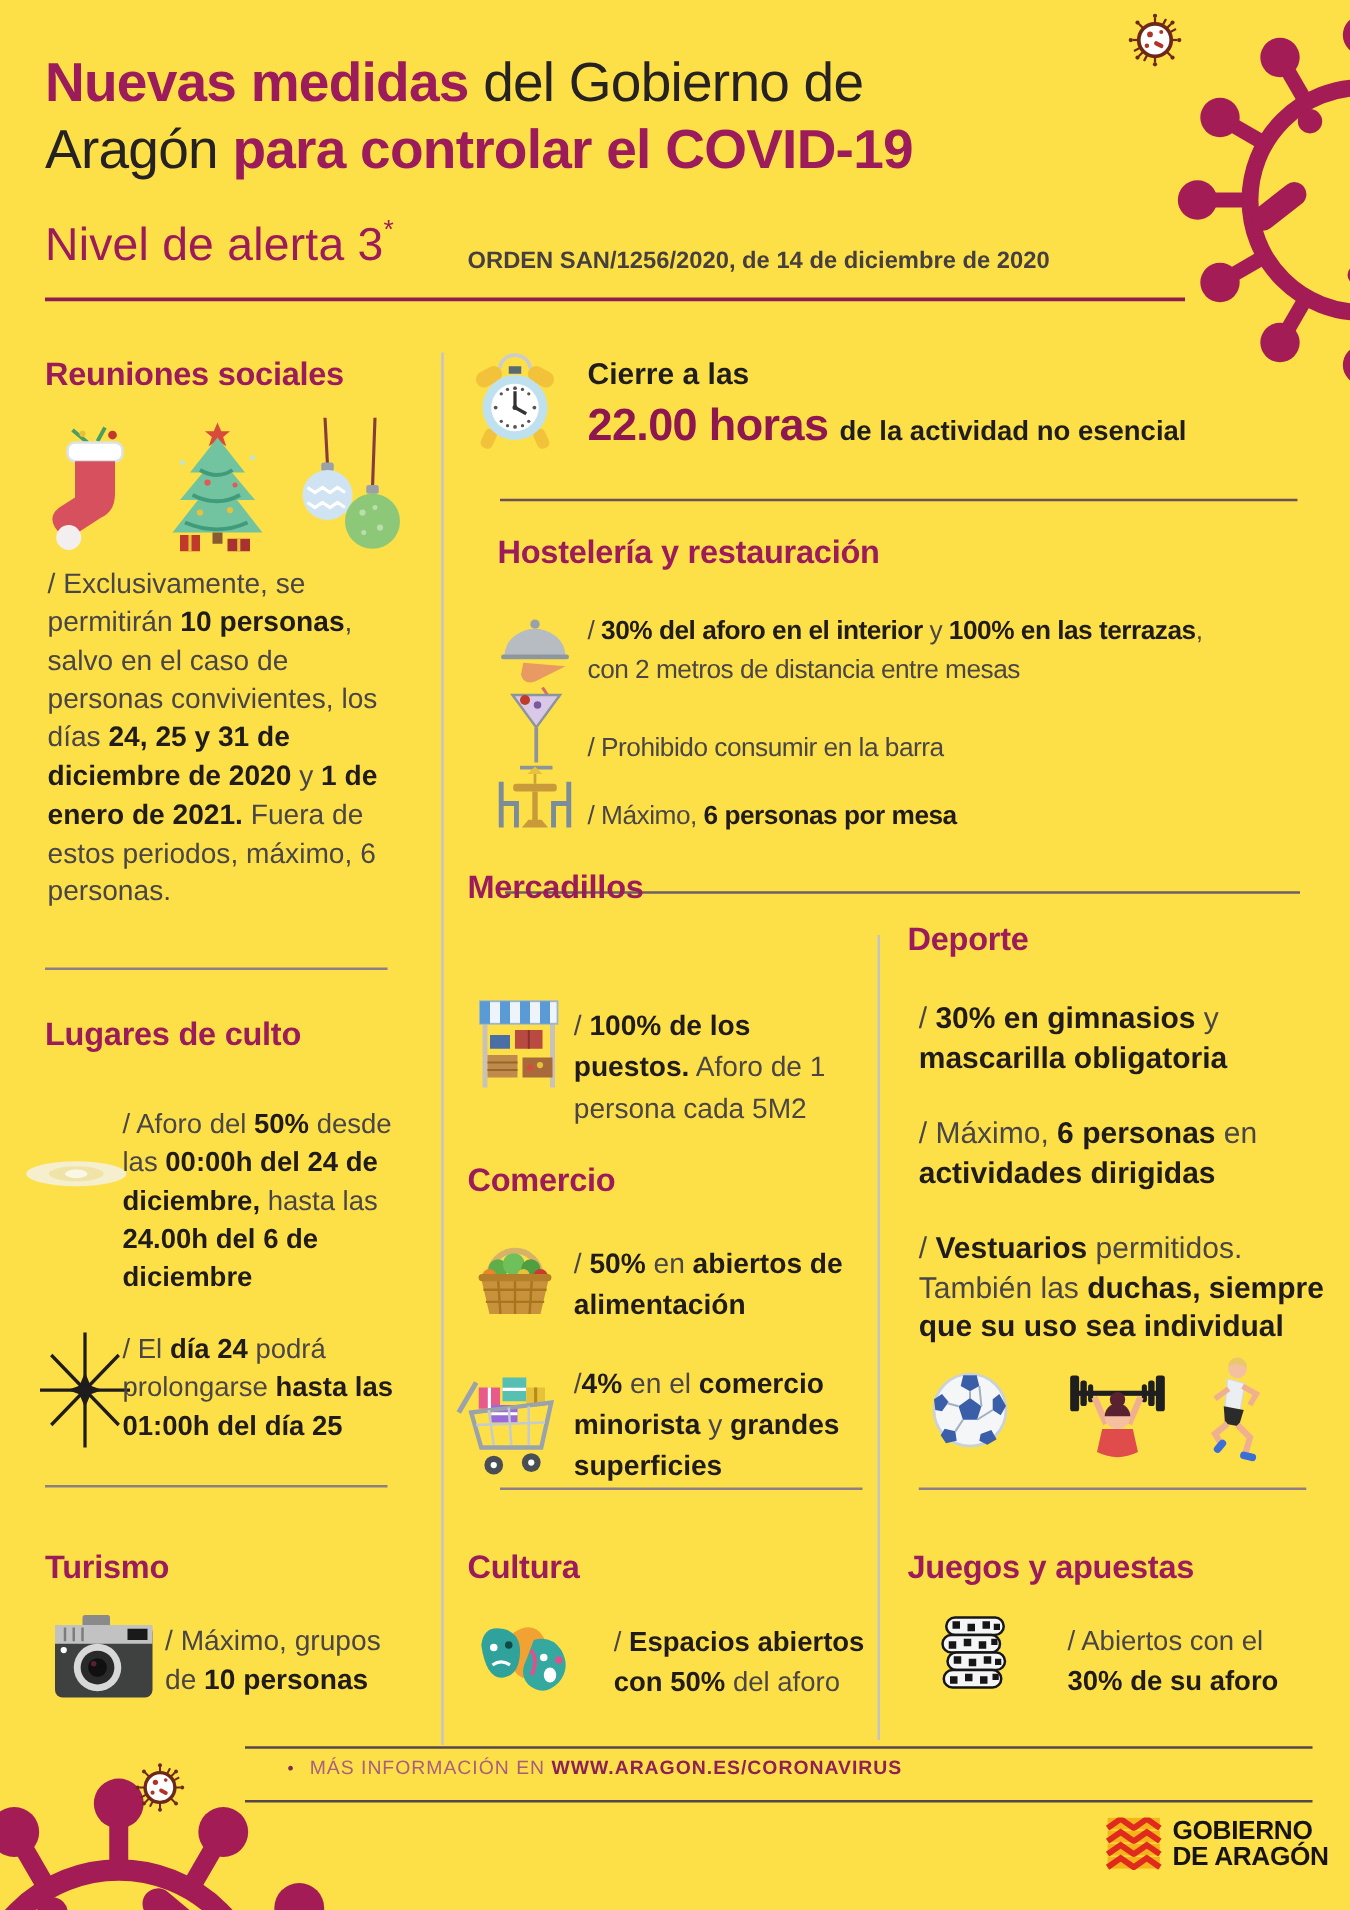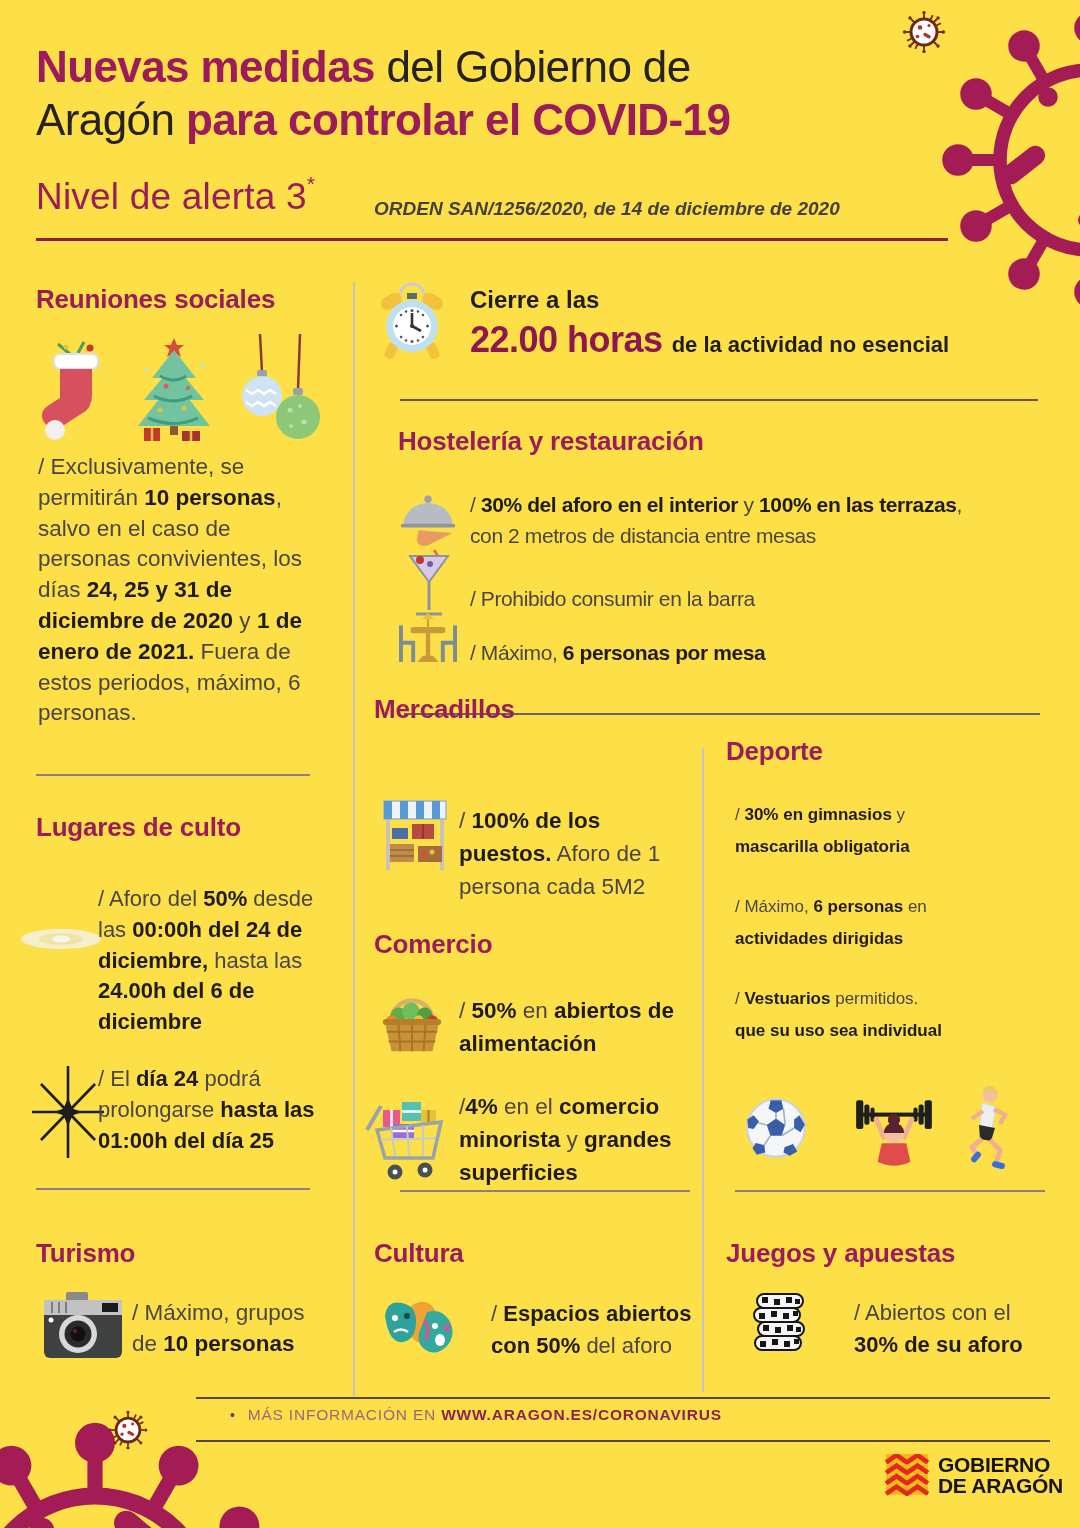--- a/index.html
+++ b/index.html
@@ -9,35 +9,35 @@
         font-family:"Liberation Sans",sans-serif;color:#4a4546;}
   .abs{position:absolute;}
   .b{font-weight:700;color:#201c1d;}
   .line{white-space:nowrap;}
   
   .title{left:36px;top:40px;width:900px;font-size:44px;line-height:53px;letter-spacing:-0.6px;color:#262223;}
   .title .tm{color:var(--accent);font-weight:700;}
   .title .tk{color:#262223;font-weight:400;}
   .alert{left:36px;top:172px;font-size:37px;color:var(--accent);letter-spacing:0.2px;}
   .alert .sup{font-size:21px;vertical-align:18px;}
-  .orden{left:374px;top:198px;font-size:19px;font-style:italic;font-weight:700;color:#45403f;text-align:center;}
+  .orden{left:374px;top:198px;font-size:19px;font-weight:700;color:#45403f;text-align:center;}
   .hr-main{left:36px;top:238px;width:912px;height:3px;background:#8e1b52;}
   
   .h2{font-size:26px;font-weight:700;color:var(--accent);letter-spacing:-0.2px;white-space:nowrap;}
   
   .vdiv{width:2px;background:#c3c3c8;}
   .hdiv{height:2px;background:#8d7f85;}
   .rule-banner{left:400px;top:399px;width:638px;height:2px;background:#6e5058;}
   .rule-host{left:404px;top:713px;width:636px;height:2px;background:#6b6266;}
   
   .t-left{font-size:22.5px;line-height:30.8px;}
   .t-culto{font-size:22px;line-height:30.8px;}
   .t-host{font-size:21px;line-height:31px;letter-spacing:-0.4px;}
   .t-mid{font-size:22.5px;line-height:33px;}
-  .t-dep{font-size:17px;line-height:31.5px;}
+  .t-dep{font-size:24px;line-height:31.5px;}
   .t-small{font-size:22px;line-height:31.5px;margin-left:28px;}
   
   .banner-l1{font-size:24px;font-weight:700;color:#201d1e;}
   .banner-l2{display:flex;align-items:baseline;gap:9px;margin-top:5px;}
   .banner-time{font-size:36px;font-weight:700;color:#8e1750;letter-spacing:-0.5px;}
   .banner-rest{font-size:22px;font-weight:700;color:#201d1e;text-align:right;}
   
   .f-line{height:2px;background:#55464b;}
   .f-text{left:230px;top:1406px;font-size:15.5px;letter-spacing:0.8px;color:#a85f7d;white-space:nowrap;}
   .f-text .bullet{color:#7c2f55;margin-right:12px;font-size:14px;}
@@ -448,20 +448,21 @@
   <div class="abs t-dep" style="left:735px;top:799px">
       <div class="line"><span>/ </span><span class="b">30% en gimnasios</span><span> y</span></div>
       <div class="line"><span class="b">mascarilla obligatoria</span></div>
     </div>
   <div class="abs t-dep" style="left:735px;top:891px">
       <div class="line"><span>/ Máximo, </span><span class="b">6 personas</span><span> en</span></div>
       <div class="line"><span class="b">actividades dirigidas</span></div>
     </div>
   <div class="abs t-dep" style="left:735px;top:983px">
       <div class="line"><span>/ </span><span class="b">Vestuarios</span><span> permitidos.</span></div>
+      <div class="line"><span>También las </span><span class="b">duchas, siempre</span></div>
       <div class="line"><span class="b">que su uso sea individual</span></div>
     </div>
   <svg class="abs" style="left:744px;top:1096px" width="64" height="64" viewBox="0 0 60 60">
     <circle cx="30" cy="30" r="27" fill="#f4f6f8" stroke="#c9d2da" stroke-width="2"></circle>
     <polygon points="30,21 38.6,27.2 35.3,37.3 24.7,37.3 21.4,27.2" fill="#3a5fa8"></polygon>
     <polygon points="25,4 35,4 37,12 30,16 23,12" fill="#3a5fa8"></polygon>
     <polygon points="52,18 57,27 53,34 47,30 47,22" fill="#3a5fa8"></polygon>
     <polygon points="38,48 46,45 50,52 43,56 37,53" fill="#3a5fa8"></polygon>
     <polygon points="11,44 19,46 20,53 12,55 8,49" fill="#3a5fa8"></polygon>
     <polygon points="3,22 9,18 14,24 9,31 4,30" fill="#3a5fa8"></polygon>

